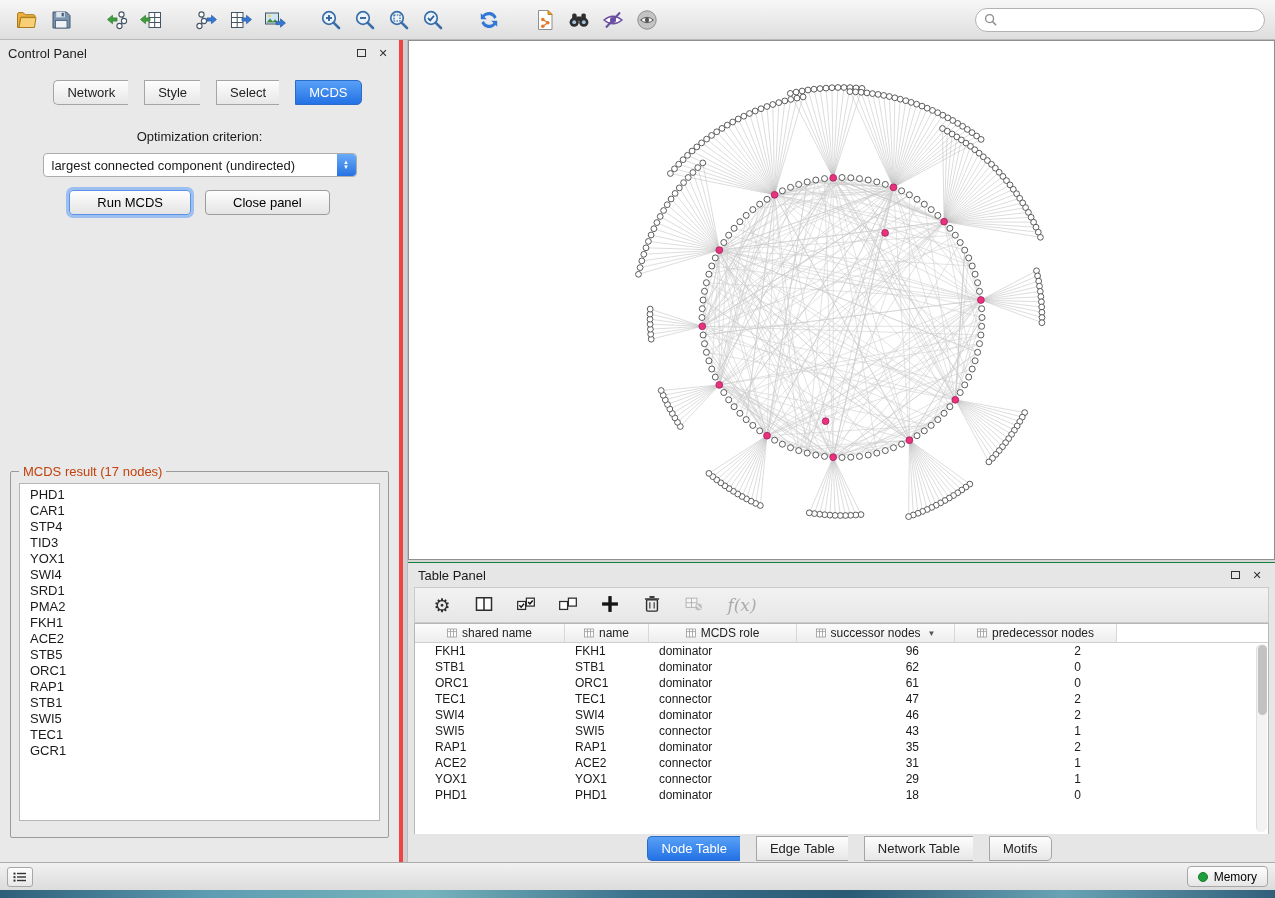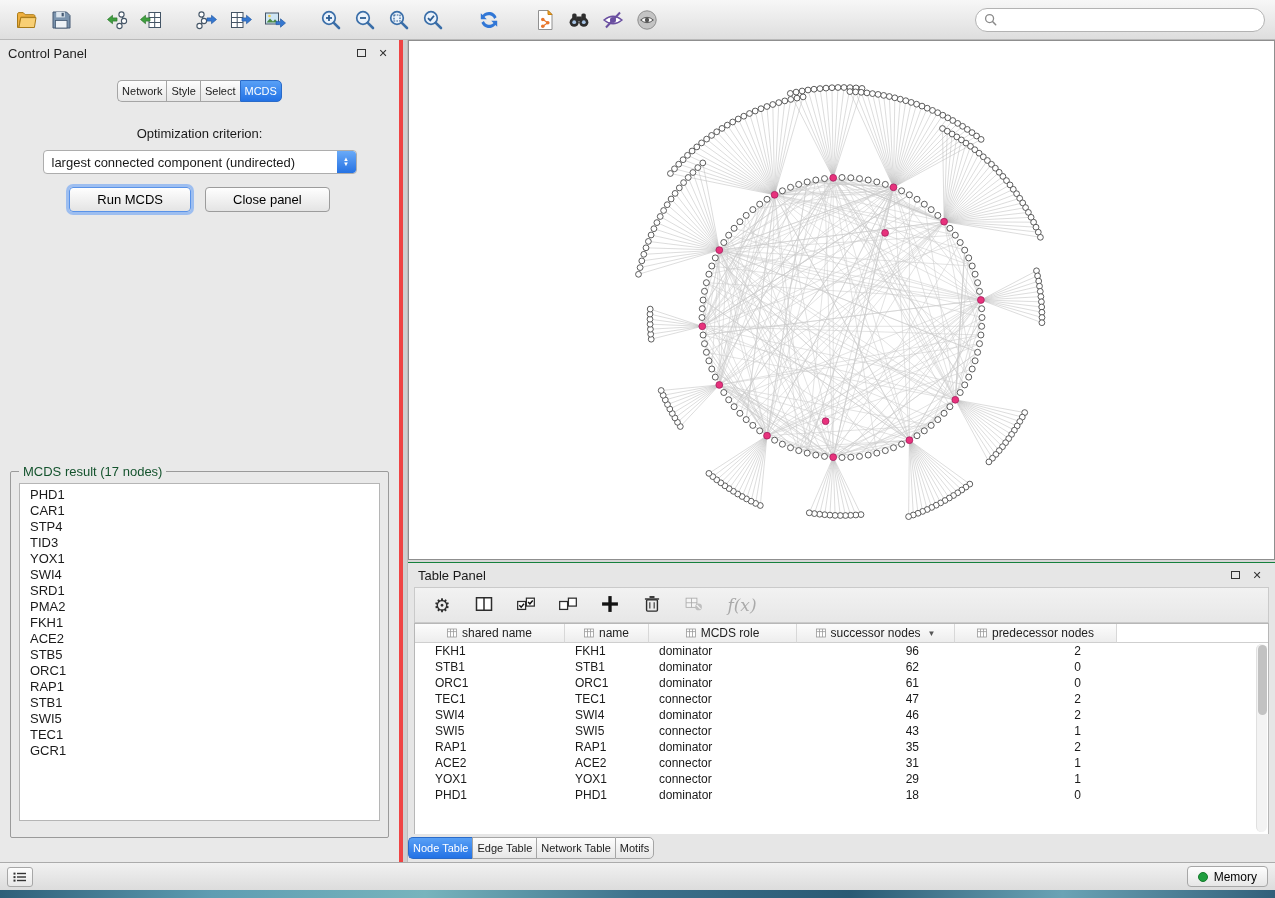--- a/index.html
+++ b/index.html
@@ -21,37 +21,37 @@
 
   
   .control-panel { width:403px; flex:0 0 403px; background:#e9e9e9; border-right:4px solid #ef4444; display:flex; flex-direction:column; }
   .panel-titlebar { height:26px; flex:0 0 26px; display:flex; align-items:center; padding:0 8px; font-size:13px; color:#222; }
   .panel-titlebar .spacer { flex:1; }
   .wm-btn { width:16px; height:16px; display:flex; align-items:center; justify-content:center; border:none; background:transparent; cursor:pointer; color:#333; font-size:11px; margin-left:6px; padding:0; }
   .float-glyph { width:9px; height:8px; border:1.5px solid #333; display:inline-block; }
   .cp-body { flex:1; display:flex; flex-direction:column; min-height:0; }
 
   .seg-tabs { display:flex; justify-content:center; margin-top:14px; }
-  .seg { font-family:"Liberation Sans",sans-serif; font-size:11px; padding:4px 4px; background:linear-gradient(#fdfdfd,#e7e7e7); border:1px solid #a5a5a5; border-right:none; cursor:pointer; color:#222; }
+  .seg { font-family:"Liberation Sans",sans-serif; font-size:13px; padding:4px 13px; background:linear-gradient(#fdfdfd,#e7e7e7); border:1px solid #a5a5a5; border-right:none; cursor:pointer; color:#222;margin-left:16px; }
   .seg:first-child { border-radius:5px 0 0 5px; }
   .seg:last-child { border-radius:0 5px 5px 0; border-right:1px solid #a5a5a5; }
   .seg.active { background:linear-gradient(#58a0f6,#2372e5); color:#fff; border-color:#2a6bc9; }
 
   .opt-label { text-align:center; margin-top:24px; font-size:13px; }
   .dropdown { width:314px; height:24px; margin:9px auto 0; background:#fff; border:1px solid #adadad; border-radius:4px; display:flex; align-items:center; padding-left:8px; font-size:13px; cursor:pointer; position:relative; overflow:hidden; }
   .dropdown .dd-text { flex:1; white-space:nowrap; }
   .dd-stepper { width:19px; height:100%; background:linear-gradient(#69aaf8,#2672e3); display:flex; flex-direction:column; align-items:center; justify-content:center; color:#fff; font-size:6px; line-height:5px; border-radius:0 3px 3px 0; }
 
   .btn-row { display:flex; justify-content:center; gap:14px; margin-top:13px; }
   .push-btn { font-family:"Liberation Sans",sans-serif; font-size:13px; padding:4px 27px; background:linear-gradient(#fefefe,#e4e4e4); border:1px solid #9c9c9c; border-radius:4px; cursor:pointer; }
   .push-btn.focused { box-shadow:0 0 0 3px rgba(95,155,245,.55); border-color:#5a93e8; }
 
   .cp-spacer { flex:1; }
   .mcds-fieldset { margin:0 10px 24px; border:1px solid #9a9a9a; border-radius:2px; padding:4px 8px 10px; height:374px; }
-  .mcds-fieldset legend { font-size:13px; padding:0 4px; color:#14532d; }
+  .mcds-fieldset legend { font-size:13px; padding:0 4px; color:#c2410c; }
   .mcds-list { background:#fff; border:1px solid #b5b5b5; height:338px; overflow:hidden; padding:3px 0; }
   .mcds-item { font-size:13px; line-height:16px; padding:0 10px; cursor:default; }
 
   
   .right { flex:1; display:flex; flex-direction:column; background:#d6d6d6; min-width:0; }
   .v-divider { width:5px; flex:0 0 5px; background:#cfcfcf; border-right:1px solid #bdbdbd; }
   .right-cols { flex:1; display:flex; min-height:0; }
   .right-stack { flex:1; display:flex; flex-direction:column; min-width:0; }
 
   .network-window { height:520px; flex:0 0 520px; border:1px solid #8f8f8f; display:flex; flex-direction:column; background:#fff; }
@@ -75,21 +75,21 @@
   .th.filler { background:#fff; border-right:none; cursor:default; }
   .combo { font-size:8px; color:#555; margin-left:2px; }
   .tbody { flex:1; overflow:hidden; }
   .tr { cursor:default; }
   .td { height:16px; font-size:12px; line-height:16px; padding-left:10px; white-space:nowrap; overflow:hidden; }
   .td.first { padding-left:20px; }
   .td.num { text-align:right; padding-right:36px; padding-left:0; }
   .vscroll { position:absolute; right:1px; top:20px; bottom:2px; width:11px; background:#f3f3f3; border-left:1px solid #e0e0e0; border-radius:6px; }
   .vthumb { position:absolute; top:1px; left:1px; width:9px; height:70px; background:#c2c2c2; border-radius:5px; cursor:pointer; }
 
-  .tp-tabs { height:28px; flex:0 0 28px; display:flex; align-items:center; justify-content:flex-start; }
+  .tp-tabs { height:28px; flex:0 0 28px; display:flex; align-items:center; justify-content:center; }
 
   
   .statusbar { height:28px; flex:0 0 28px; background:linear-gradient(#f1f1f1,#dcdcdc); border-top:1px solid #ababab; display:flex; align-items:center; padding:0 7px; }
   .list-btn { width:26px; height:20px; border:1px solid #a7a7a7; border-radius:3px; background:linear-gradient(#fdfdfd,#e8e8e8); display:flex; align-items:center; justify-content:center; cursor:pointer; }
   .memory-btn { margin-left:auto; height:21px; border:1px solid #a7a7a7; border-radius:4px; background:linear-gradient(#fdfdfd,#e6e6e6); display:flex; align-items:center; gap:6px; padding:0 10px; font-size:12px; cursor:pointer; font-family:"Liberation Sans",sans-serif; }
   .mem-dot { width:10px; height:10px; border-radius:50%; background:#1f9e3e; border:1px solid #157a2c; display:inline-block; }
 
   .desktop-strip { height:8px; flex:0 0 8px; background:linear-gradient(90deg,#2e5f79,#5e9db2,#77b4bd,#3c718c,#2a5a74,#6aa3b5,#315f7a); }
 </style>
 </head>

